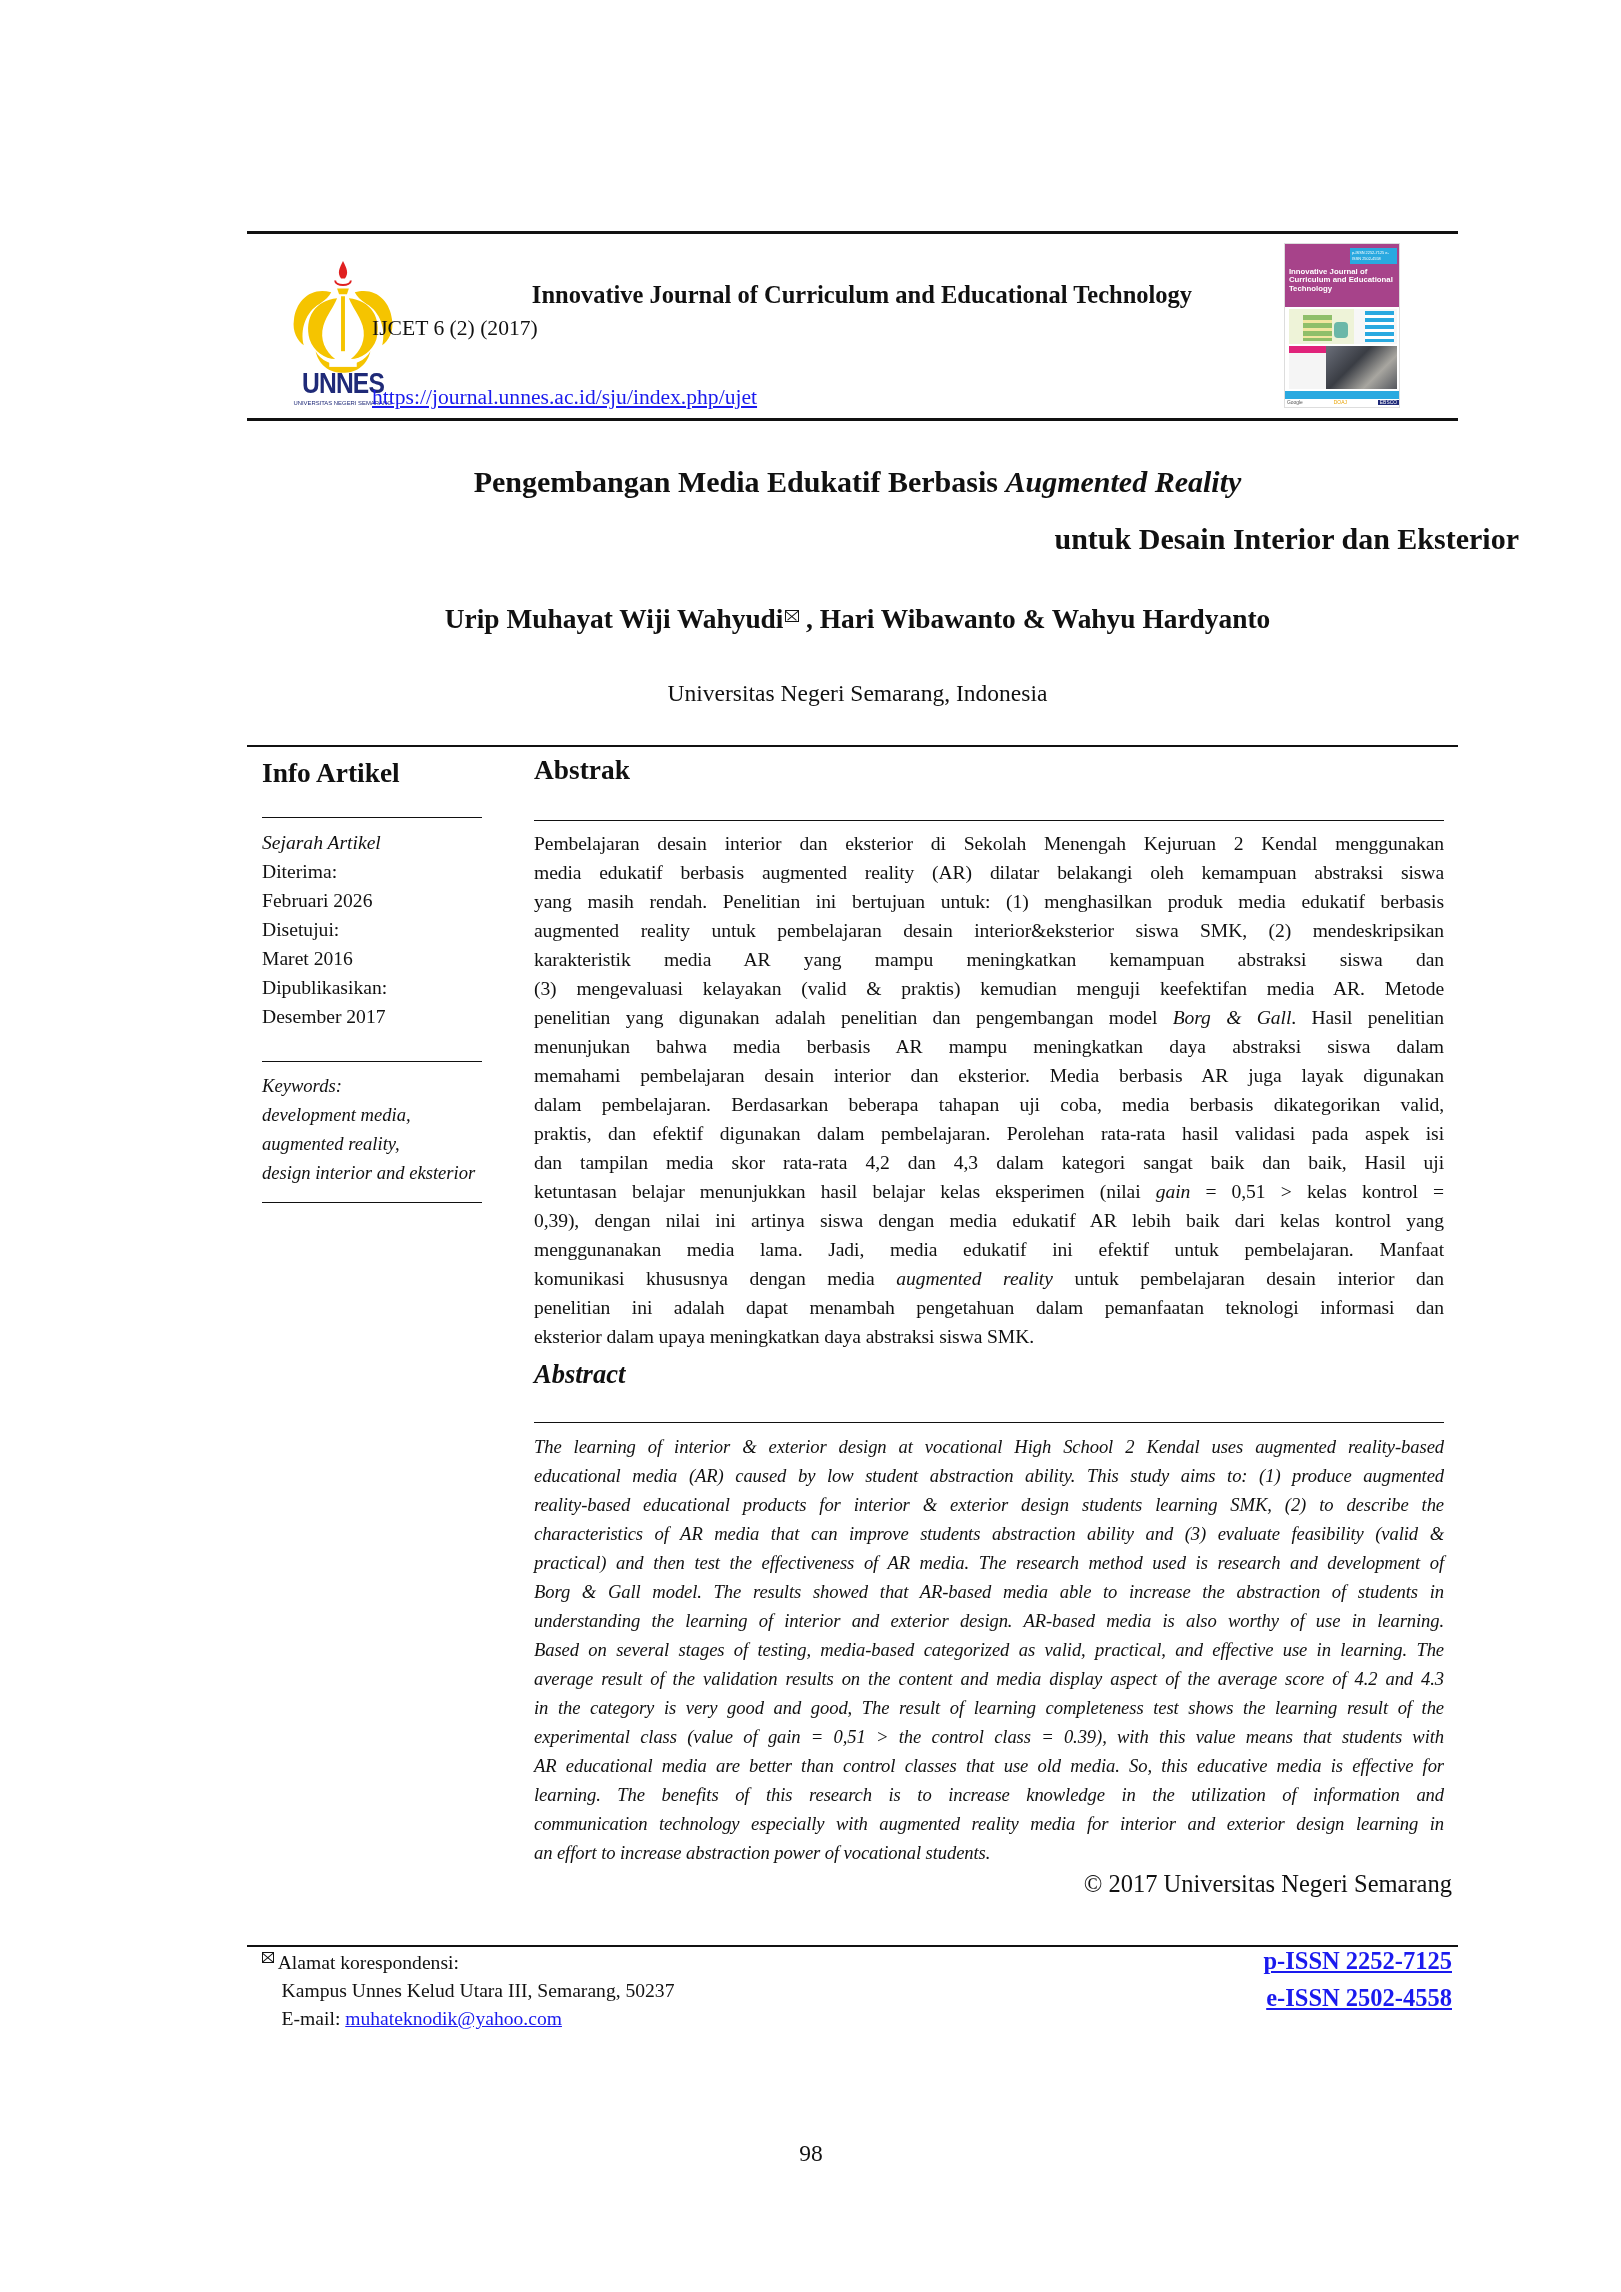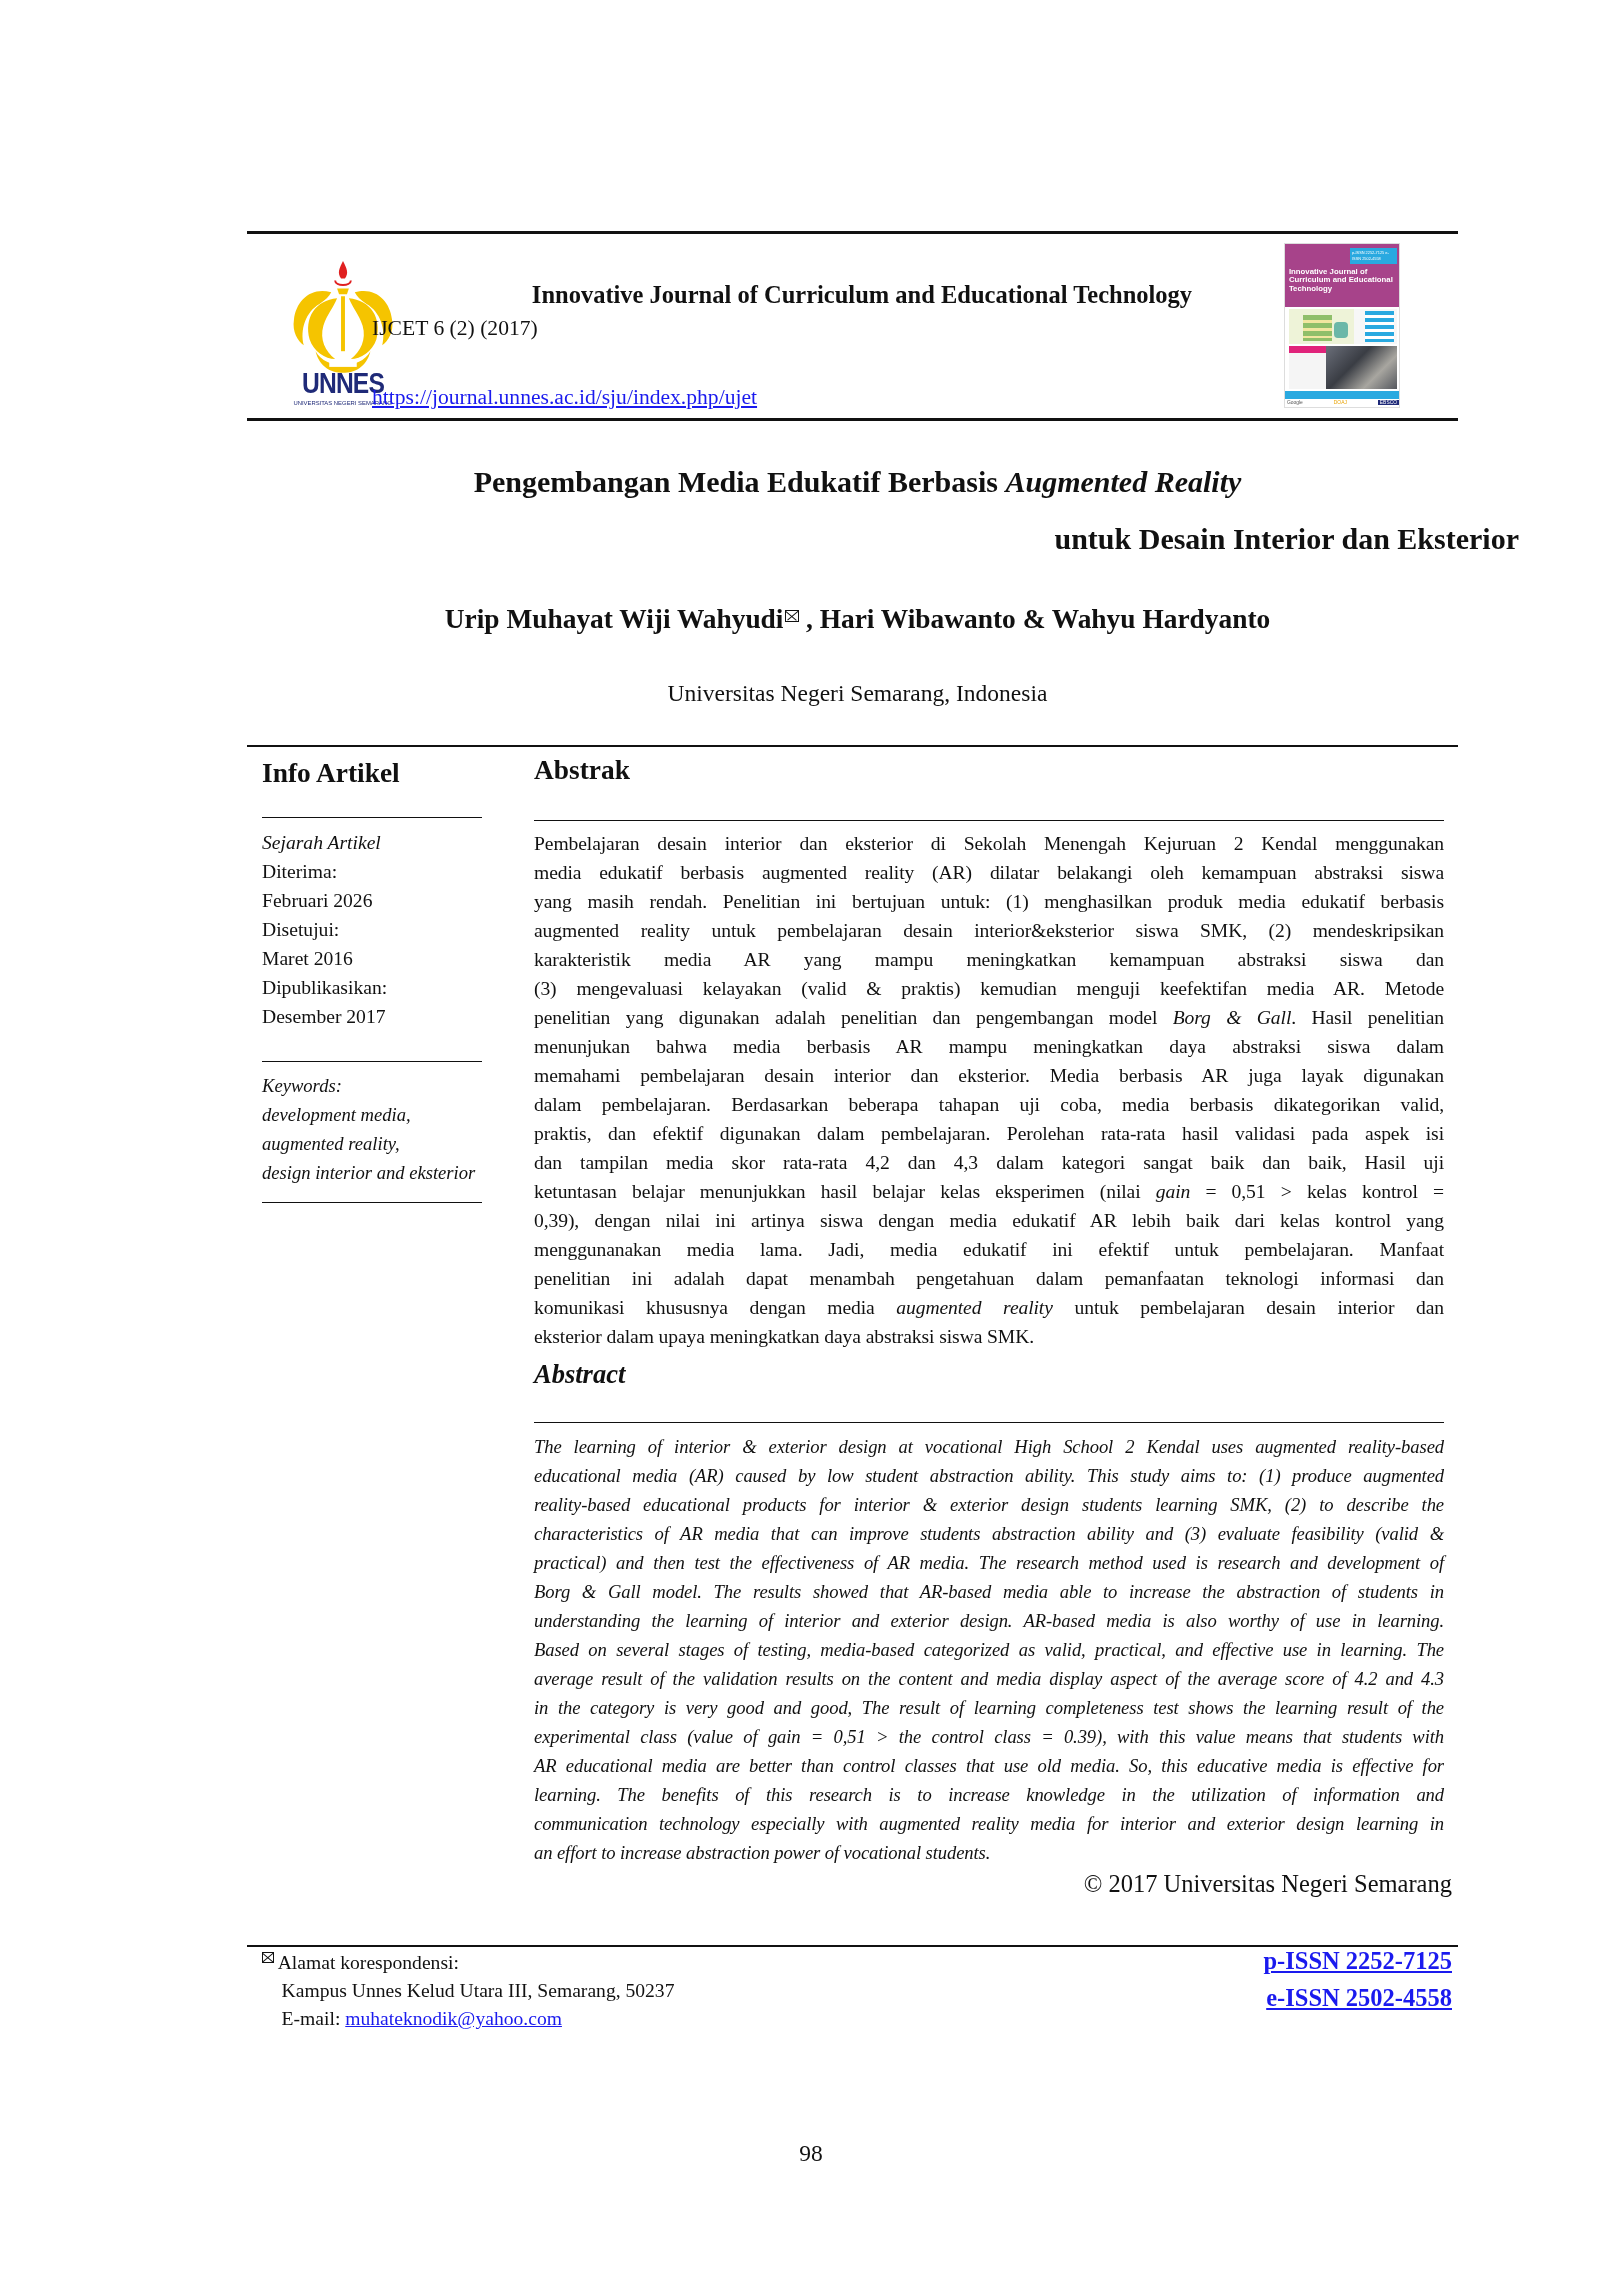--- a/index.html
+++ b/index.html
@@ -141,22 +141,22 @@
     <span class="line">(3) mengevaluasi kelayakan (valid &amp; praktis) kemudian menguji keefektifan media AR. Metode</span>
     <span class="line">penelitian yang digunakan adalah penelitian dan pengembangan model <i>Borg &amp; Gall</i>. Hasil penelitian</span>
     <span class="line">menunjukan bahwa media berbasis AR mampu meningkatkan daya abstraksi siswa dalam</span>
     <span class="line">memahami pembelajaran desain interior dan eksterior. Media berbasis AR juga layak digunakan</span>
     <span class="line">dalam pembelajaran. Berdasarkan beberapa tahapan uji coba, media berbasis dikategorikan valid,</span>
     <span class="line">praktis, dan efektif digunakan dalam pembelajaran. Perolehan rata-rata hasil validasi pada aspek isi</span>
     <span class="line">dan tampilan media skor rata-rata 4,2 dan 4,3 dalam kategori sangat baik dan baik, Hasil uji</span>
     <span class="line">ketuntasan belajar menunjukkan hasil belajar kelas eksperimen (nilai <i>gain</i> = 0,51 &gt; kelas kontrol =</span>
     <span class="line">0,39), dengan nilai ini artinya siswa dengan media edukatif AR lebih baik dari kelas kontrol yang</span>
     <span class="line">menggunanakan media lama. Jadi, media edukatif ini efektif untuk pembelajaran. Manfaat</span>
+    <span class="line">komunikasi khususnya dengan media <i>augmented reality</i> untuk pembelajaran desain interior dan</span>
     <span class="line">penelitian ini adalah dapat menambah pengetahuan dalam pemanfaatan teknologi informasi dan</span>
-    <span class="line">komunikasi khususnya dengan media <i>augmented reality</i> untuk pembelajaran desain interior dan</span>
     <span class="line last">eksterior dalam upaya meningkatkan daya abstraksi siswa SMK.</span>
   </div>
 
 <div class="abs" id="abstract-title">Abstract</div>
 <div class="rule" style="left:534px; top:1422px; width:910px; height:1px;"></div>
 
 <div class="abs abs-text en-text" id="abstract-body" style="top:1432px;">
     <span class="line">The learning of interior &amp; exterior design at vocational High School 2 Kendal uses augmented reality-based</span>
     <span class="line">educational media (AR) caused by low student abstraction ability. This study aims to: (1) produce augmented</span>
     <span class="line">reality-based educational products for interior &amp; exterior design students learning SMK, (2) to describe the</span>

